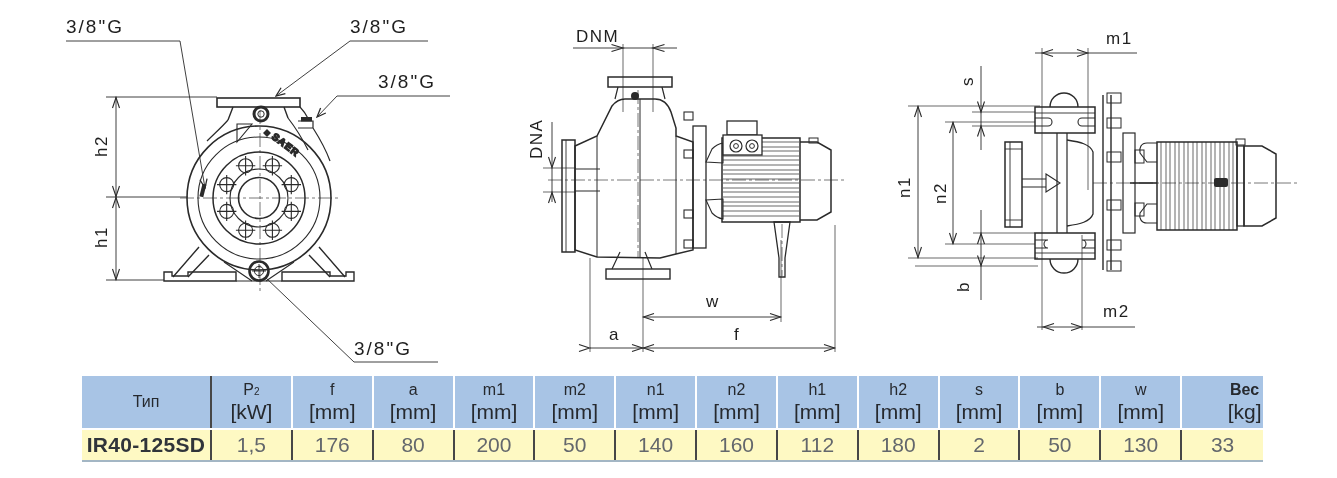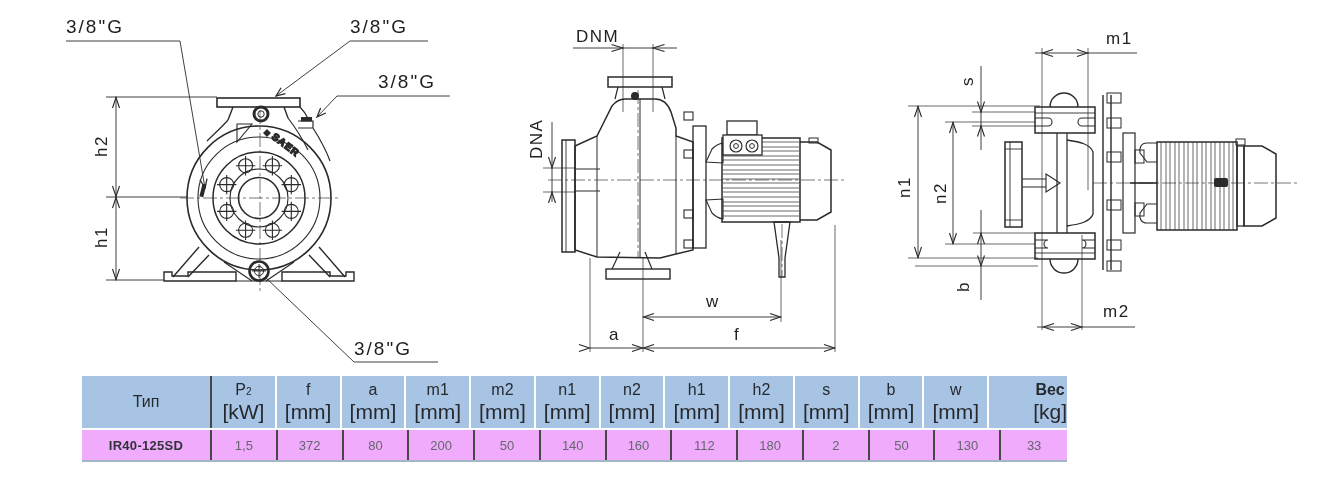--- a/index.html
+++ b/index.html
@@ -4,34 +4,34 @@
 <style>
   html,body{margin:0;padding:0;background:#fff;}
   .stage{position:relative;width:1337px;height:478px;background:#fff;overflow:hidden;
          font-family:"Liberation Sans",sans-serif;}
   svg text{font-family:"Liberation Sans","DejaVu Sans",sans-serif;fill:#1f1f1f;}
   .lbl{font-size:19px;letter-spacing:2px;}
   .dim{font-size:17px;letter-spacing:1.5px;}
   .brand{font-size:10px;font-weight:bold;letter-spacing:1px;fill:#1f1f1f;}
 
   
-  .dim-table{position:absolute;left:82px;top:376px;width:985px;}
+  .dim-table{position:absolute;left:82px;top:376px;width:1181px;}
   .thead{display:grid;grid-template-columns:130px repeat(13,1fr);height:52px;margin-bottom:2px;}
   .trow{display:grid;grid-template-columns:130px repeat(13,1fr);height:30px;border-bottom:2px solid #a3b6c4;}
   .hc{background:#a8c4e5;border-right:2px solid #ffffff;display:flex;flex-direction:column;
       align-items:center;justify-content:center;gap:1px;color:#26292e;font-size:16px;line-height:1.12;
       box-sizing:border-box;}
   .hc:first-child{border-right:2px solid #474747;}
   .hc:last-child{border-right:none;padding-left:44px;}
   .hl1{display:flex;align-items:baseline;}
   .hl2{font-size:21px;}
   .subs{font-size:10px;line-height:1;}
   .bold{font-weight:bold;}
-  .dc{background:#f0abfc;border-right:2px solid #474747;display:flex;align-items:center;
-      justify-content:center;font-size:13px;color:#63676c;box-sizing:border-box;}
+  .dc{background:#fef9c3;border-right:2px solid #474747;display:flex;align-items:center;
+      justify-content:center;font-size:21px;color:#63676c;box-sizing:border-box;}
   .dc:last-child{border-right:none;}
   .dc.type{font-weight:bold;color:#30343a;letter-spacing:.3px;}
 </style>
 </head>
 <body>
 
 <div class="stage">
 
 <svg width="1337" height="372" viewBox="0 0 1337 372" style="position:absolute;left:0;top:0;">
   <defs>
@@ -389,21 +389,21 @@
     <div class="hc">
           <div class="hl1 bold">
             <span>Вес</span>
           </div>
           <div class="hl2">[kg]</div>
         </div>
   </div>
   <div class="trow">
     <div class="dc type">IR40-125SD</div>
     <div class="dc">1,5</div>
-    <div class="dc">372</div>
+    <div class="dc">176</div>
     <div class="dc">80</div>
     <div class="dc">200</div>
     <div class="dc">50</div>
     <div class="dc">140</div>
     <div class="dc">160</div>
     <div class="dc">112</div>
     <div class="dc">180</div>
     <div class="dc">2</div>
     <div class="dc">50</div>
     <div class="dc">130</div>

